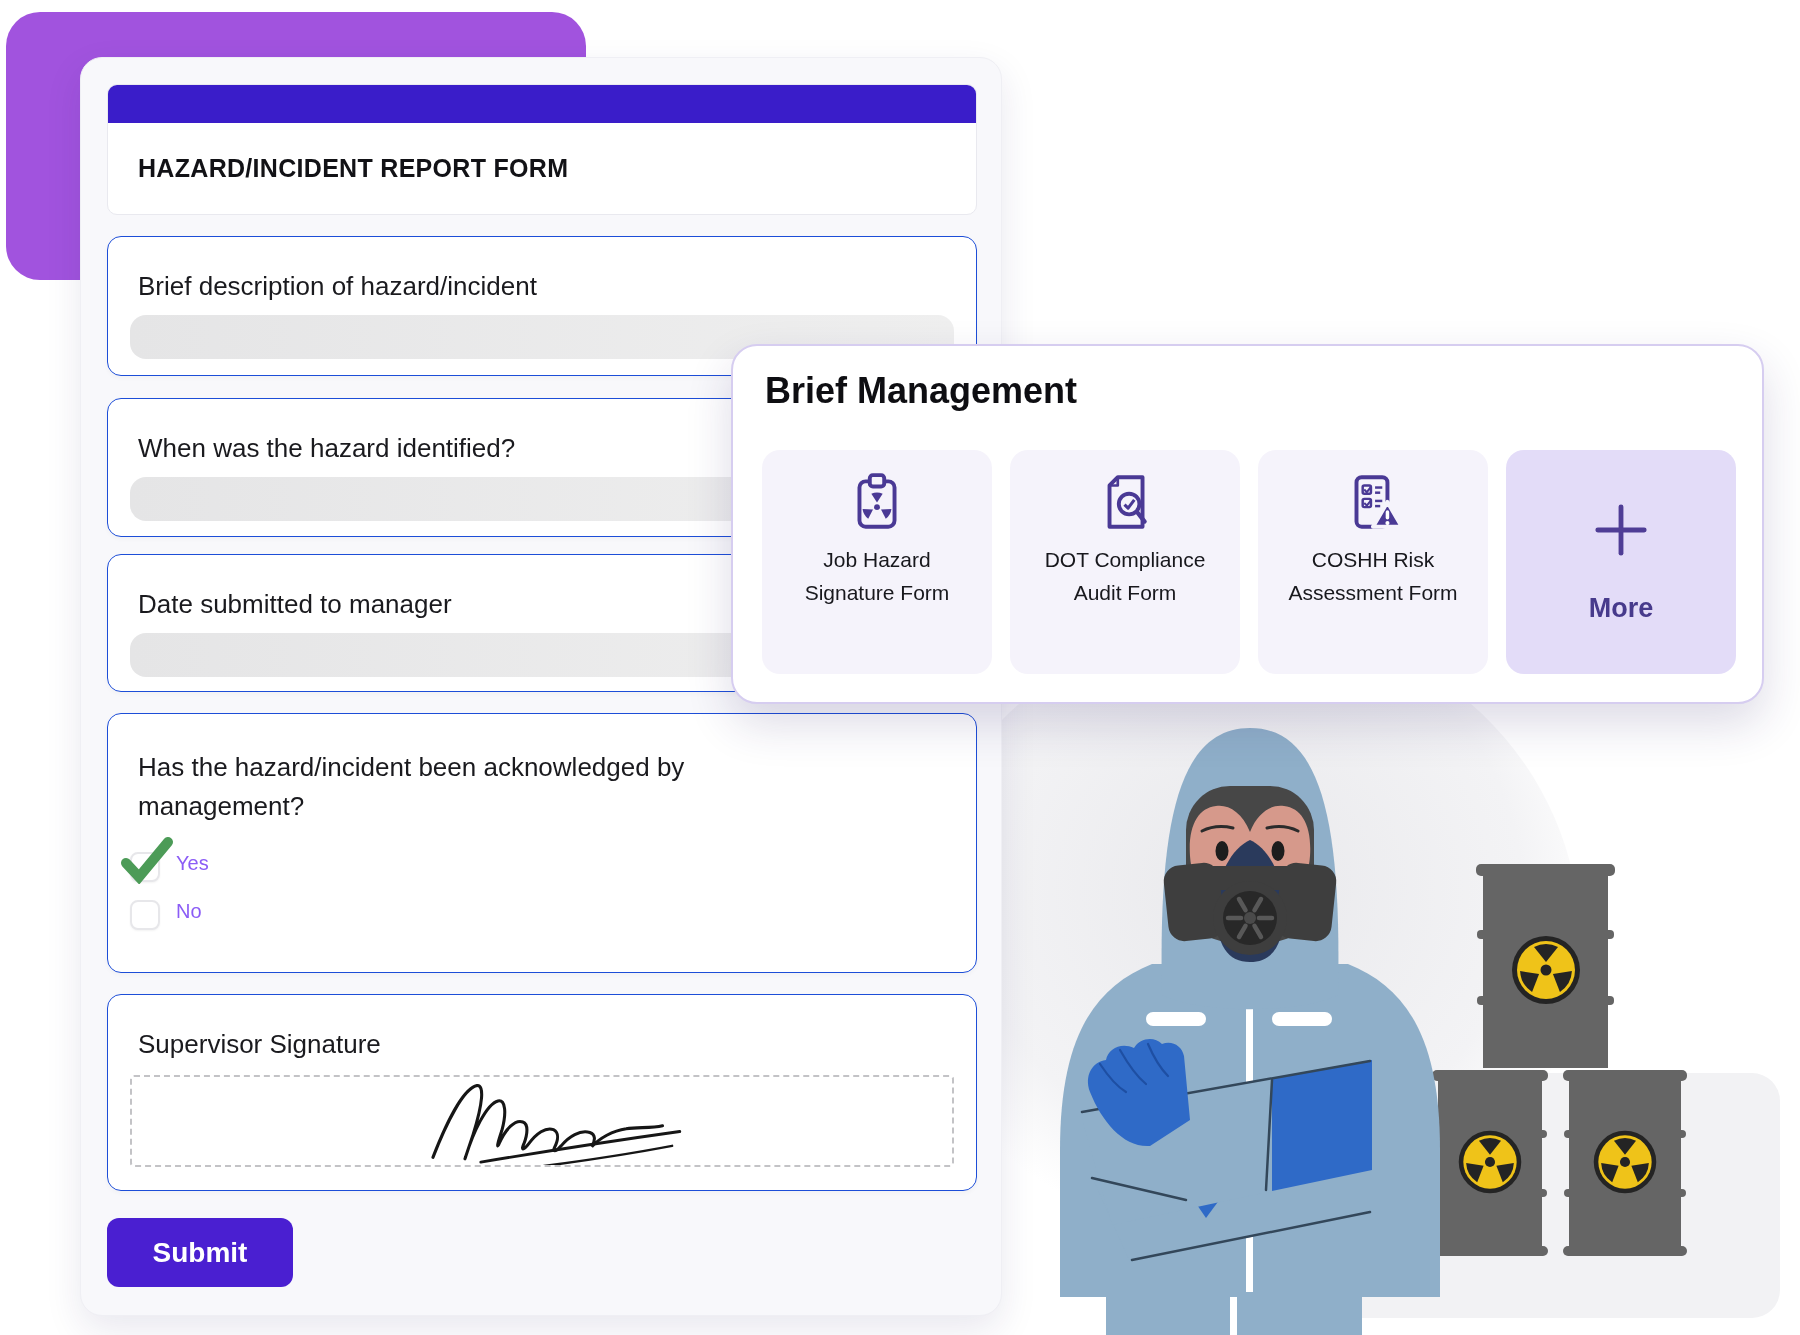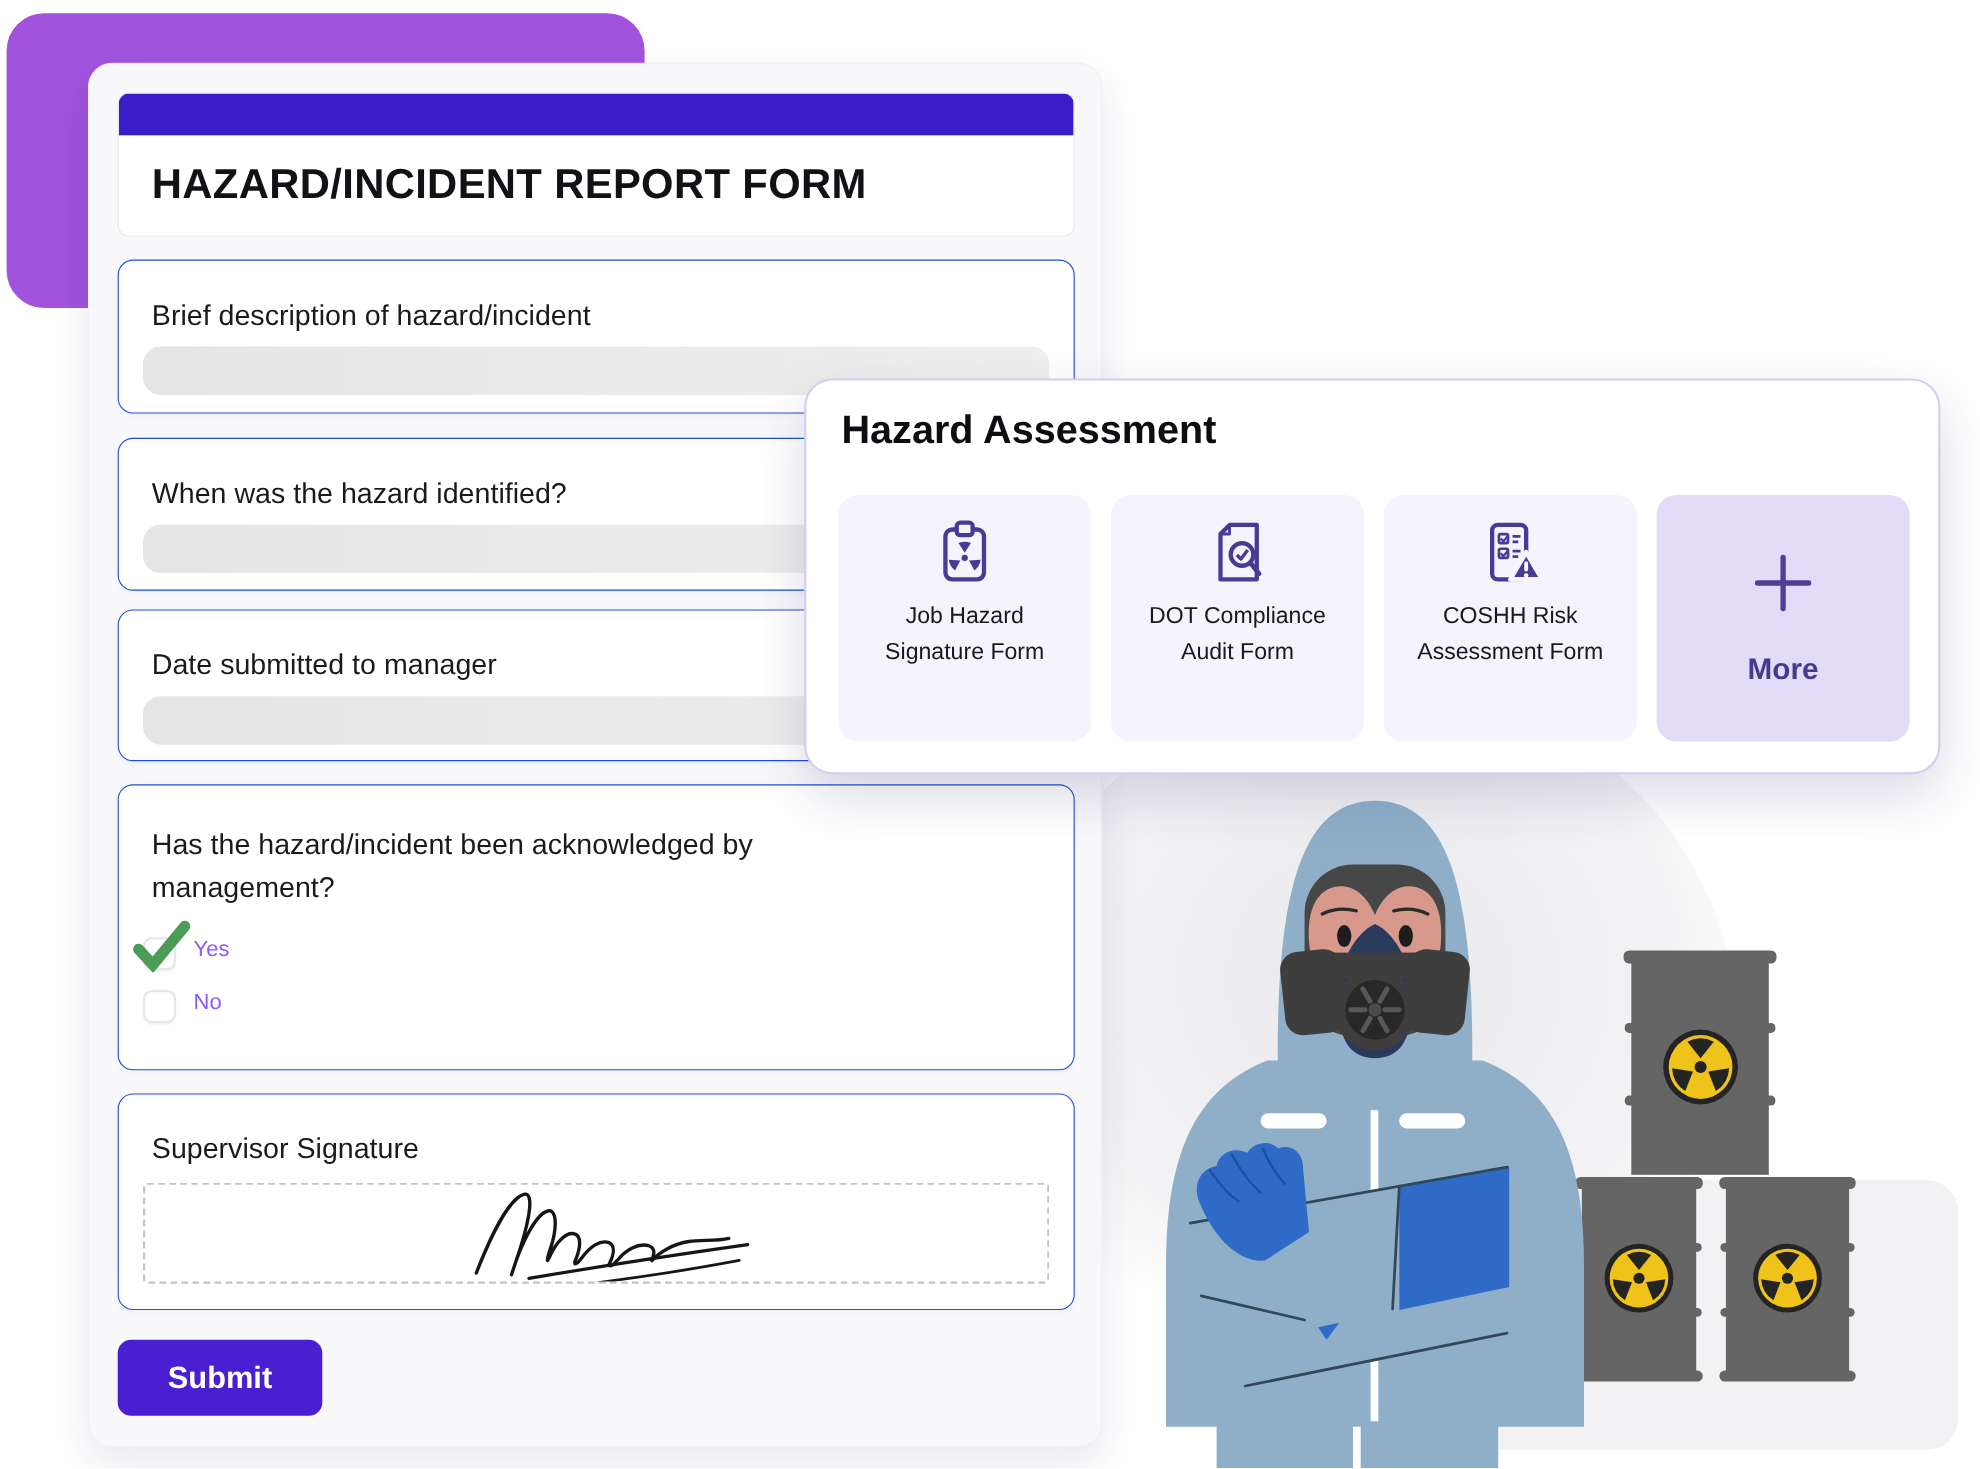--- a/index.html
+++ b/index.html
@@ -13,21 +13,21 @@
   
   .illus{position:absolute;left:950px;top:640px;width:850px;height:695px;z-index:0;}
 
   
   .form-card{position:absolute;left:80px;top:57px;width:920px;height:1257px;border-radius:22px;
              background:#F8F8FB;border:1px solid #EFEFF4;box-shadow:0 14px 36px rgba(43,31,98,.10);z-index:1;}
   .title-card{position:absolute;left:26px;top:26px;width:868px;height:129px;border-radius:10px;
               background:#fff;border:1px solid #E9E9EF;overflow:hidden;}
   .title-bar{position:absolute;left:0;top:0;width:100%;height:38px;background:var(--header-bar,#3A1DC9);}
   .form-title{position:absolute;left:30px;top:38px;height:91px;display:flex;align-items:center;
-              font-size:38px;font-weight:700;letter-spacing:.3px;color:#121216;}
+              font-size:25px;font-weight:700;letter-spacing:.3px;color:#121216;}
   .field-card{position:absolute;left:26px;width:868px;background:#fff;border:1px solid #1d4ed8;
               border-radius:14px;box-shadow:0 2px 5px rgba(20,20,40,.03);}
   .f1{top:178px;height:138px;} .f2{top:340px;height:137px;} .f3{top:496px;height:136px;}
   .f4{top:655px;height:258px;} .f5{top:936px;height:195px;}
   .field-label{position:absolute;left:30px;top:34px;font-size:26px;color:#1A1A1E;}
   .input-bar{position:absolute;left:22px;top:78px;width:824px;height:44px;border-radius:16px;
              background:linear-gradient(90deg,#E5E5E6,#EFEFEF);}
   .q-label{width:620px;line-height:39px;}
   .opt-row{position:absolute;left:22px;width:400px;height:34px;}
   .opt-yes{top:136px;} .opt-no{top:184px;}
@@ -202,21 +202,21 @@
             <path stroke-width="2.6" d="M414,93 C460,87 506,80 548,72"></path>
           </g>
         </svg>
       </div>
     </div>
 
     <div class="submit-btn">Submit</div>
   </div>
 
   <div class="hm-card">
-    <div class="hm-title">Hazard Assessment</div>
+    <div class="hm-title">Brief Management</div>
 
     <div class="tile t1">
       <svg class="tile-icon" width="66" height="66" viewBox="0 0 64 64">
         <g stroke="var(--accent-purple,#4A3995)" fill="none" stroke-width="3.8" stroke-linejoin="round">
           <rect x="15" y="11" width="34" height="44" rx="6"></rect>
           <rect x="25" y="5" width="14" height="11" rx="3" fill="var(--tile-bg,#F5F3FB)"></rect>
         </g>
         <g transform="translate(32,36)" fill="var(--accent-purple,#4A3995)">
           <circle r="2.8"></circle>
           <path id="pw" d="M0,-4.5 L5.5,-13 A14.5,14.5 0 0 0 -5.5,-13 Z"></path>

